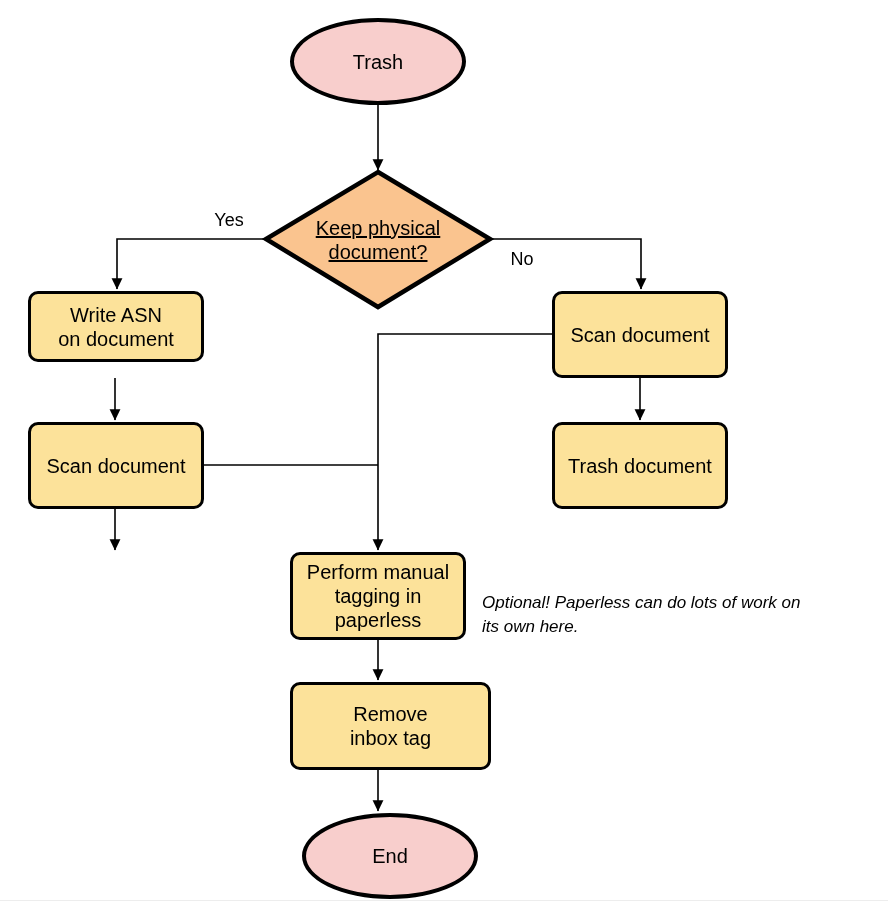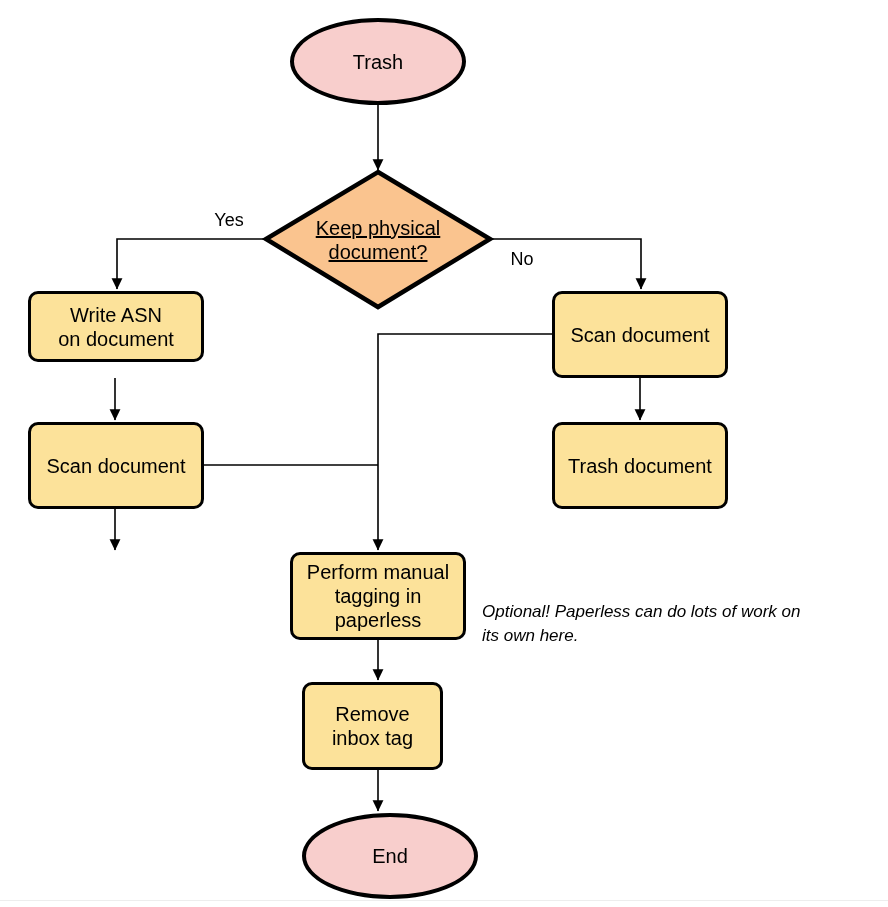--- a/index.html
+++ b/index.html
@@ -75,24 +75,24 @@
   <div class="node process" style="left: 552px; top: 422px; width: 176px; height: 87px; background-color: rgb(252, 226, 154);">
     <span class="nlabel">Trash document</span>
   </div>
 
   <div class="node process" style="left: 290px; top: 552px; width: 176px; height: 88px; background-color: rgb(252, 226, 154);">
     <span class="nlabel">Perform manual
 tagging in
 paperless</span>
   </div>
 
-  <div class="annotation" style="left:482px;top:591px;margin-top:9px;">Optional! Paperless can do lots of work on
+  <div class="annotation" style="left:482px;top:591px;">Optional! Paperless can do lots of work on
 its own here.</div>
 
-  <div class="node process" style="left: 290px; top: 682px; width: 141px; height: 88px; background-color: rgb(252, 226, 154); margin-left: 12px;">
+  <div class="node process" style="left: 290px; top: 682px; width: 201px; height: 88px; background-color: rgb(252, 226, 154);">
     <span class="nlabel">Remove
 inbox tag</span>
   </div>
 
   <div class="node terminal" style="left: 302px; top: 813px; width: 176px; height: 86px; background-color: rgb(248, 206, 204);">
     <span class="nlabel">End</span>
   </div>
 
   <div class="footer-rule" style="background-color: rgb(237, 237, 237);"></div>
 

